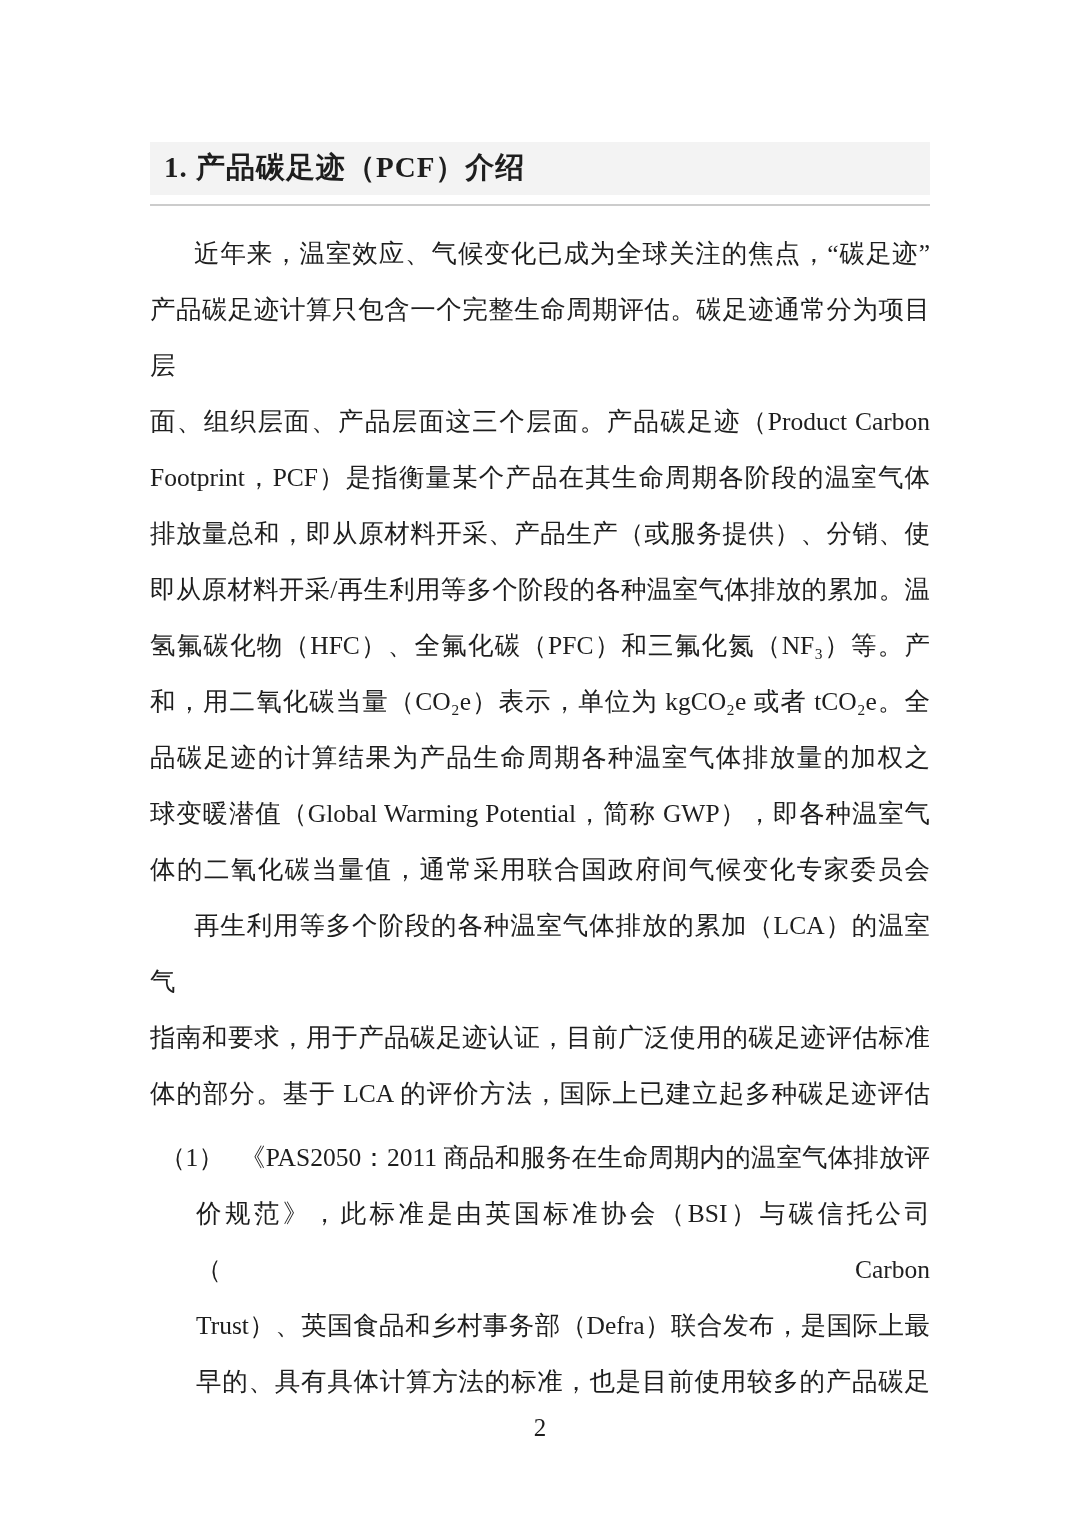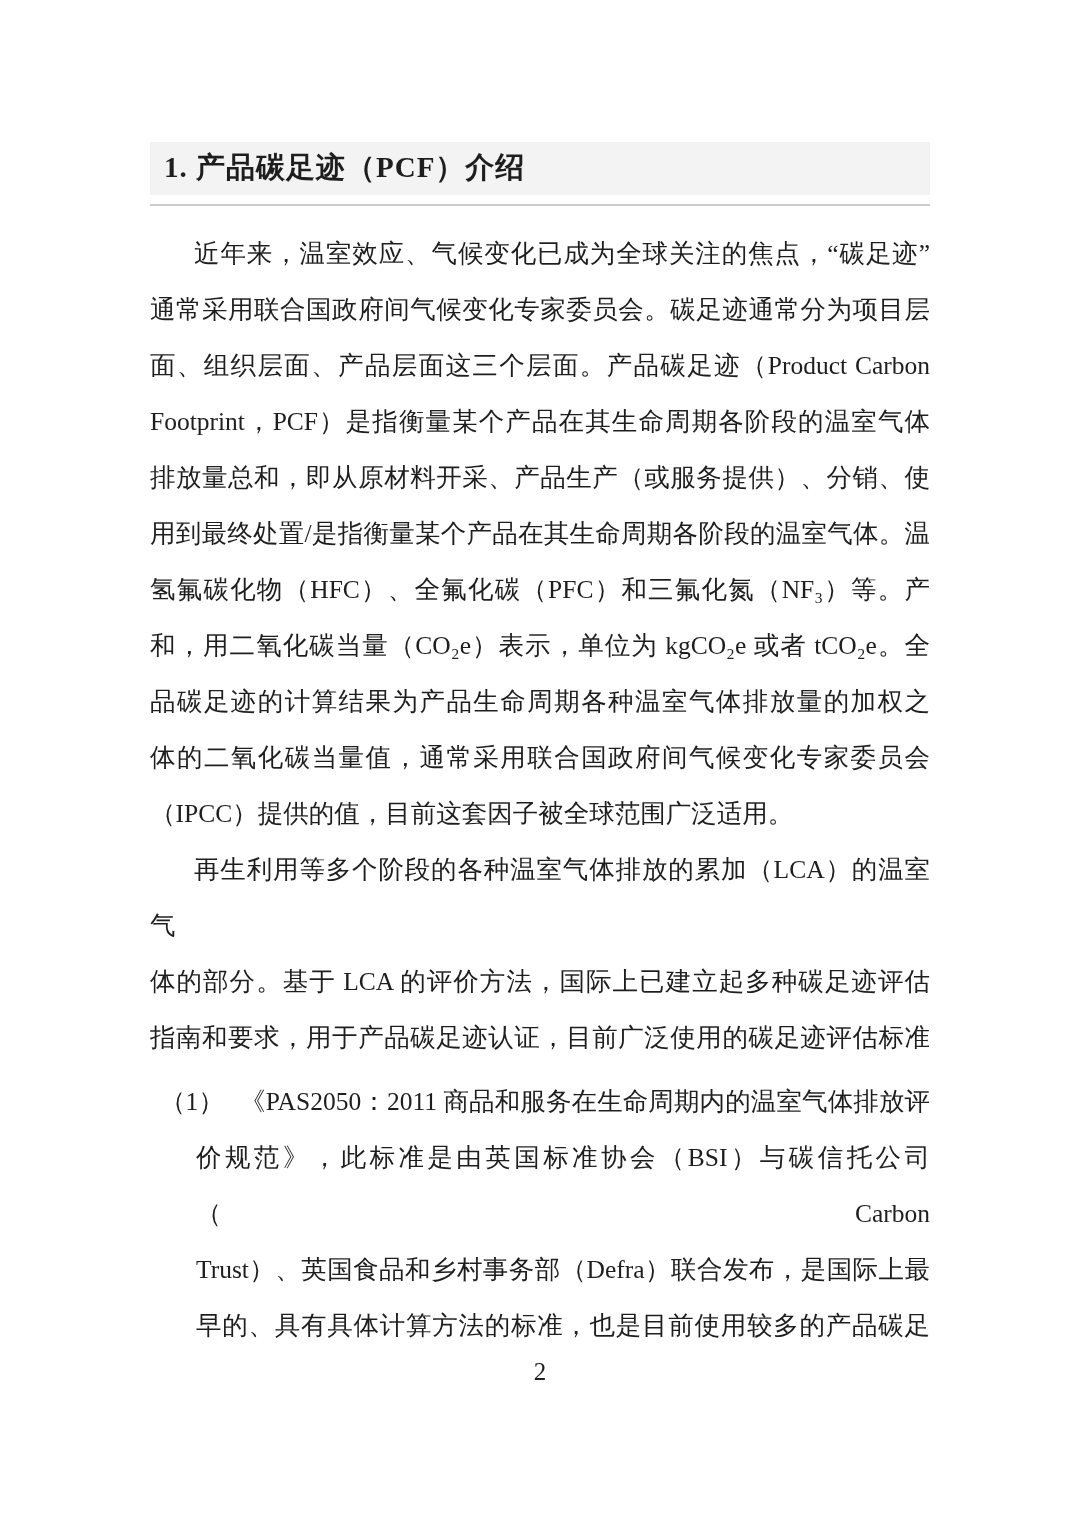--- a/index.html
+++ b/index.html
@@ -71,35 +71,35 @@
 
   <div class="heading-block">
     <h1>1. 产品碳足迹（PCF）介绍</h1>
   </div>
 
   <div class="heading-rule"></div>
 
   <div class="doc-body" id="doc-body">
       <div class="block paragraph">
         <div class="line stretch indent">近年来，温室效应、气候变化已成为全球关注的焦点，“碳足迹”</div>
-        <div class="line stretch">通常采用联合国政府间气候变化专家委员会。碳足迹通常分为项目层</div>
+        <div class="line stretch">产品碳足迹计算只包含一个完整生命周期评估。碳足迹通常分为项目层</div>
         <div class="line stretch">面、组织层面、产品层面这三个层面。产品碳足迹（Product Carbon</div>
         <div class="line stretch">Footprint，PCF）是指衡量某个产品在其生命周期各阶段的温室气体</div>
         <div class="line stretch">排放量总和，即从原材料开采、产品生产（或服务提供）、分销、使</div>
-        <div class="line stretch">用到最终处置/是指衡量某个产品在其生命周期各阶段的温室气体。温</div>
+        <div class="line stretch">即从原材料开采/再生利用等多个阶段的各种温室气体排放的累加。温</div>
         <div class="line stretch">氢氟碳化物（HFC）、全氟化碳（PFC）和三氟化氮（NF₃）等。产</div>
         <div class="line stretch">和，用二氧化碳当量（CO₂e）表示，单位为 kgCO₂e 或者 tCO₂e。全</div>
         <div class="line stretch">品碳足迹的计算结果为产品生命周期各种温室气体排放量的加权之</div>
+        <div class="line stretch">球变暖潜值（Global Warming Potential，简称 GWP），即各种温室气</div>
         <div class="line stretch">体的二氧化碳当量值，通常采用联合国政府间气候变化专家委员会</div>
-        <div class="line">（IPCC）提供的值，目前这套因子被全球范围广泛适用。</div>
       </div>
       <div class="block paragraph">
         <div class="line stretch indent">再生利用等多个阶段的各种温室气体排放的累加（LCA）的温室气</div>
+        <div class="line stretch">指南和要求，用于产品碳足迹认证，目前广泛使用的碳足迹评估标准</div>
         <div class="line stretch">体的部分。基于 LCA 的评价方法，国际上已建立起多种碳足迹评估</div>
-        <div class="line stretch">指南和要求，用于产品碳足迹认证，目前广泛使用的碳足迹评估标准</div>
       </div>
       <div class="block list-item">
         <div class="line stretch li-first"><span class="li-marker">（1）</span><span>《PAS2050：2011 商品和服务在生命周期内的温室气体排放评</span></div>
         <div class="line stretch li-cont">价规范》，此标准是由英国标准协会（BSI）与碳信托公司（Carbon</div>
         <div class="line stretch li-cont">Trust）、英国食品和乡村事务部（Defra）联合发布，是国际上最</div>
         <div class="line stretch li-cont">早的、具有具体计算方法的标准，也是目前使用较多的产品碳足</div>
       </div>
     </div>
 
   <div class="page-number">2</div>

